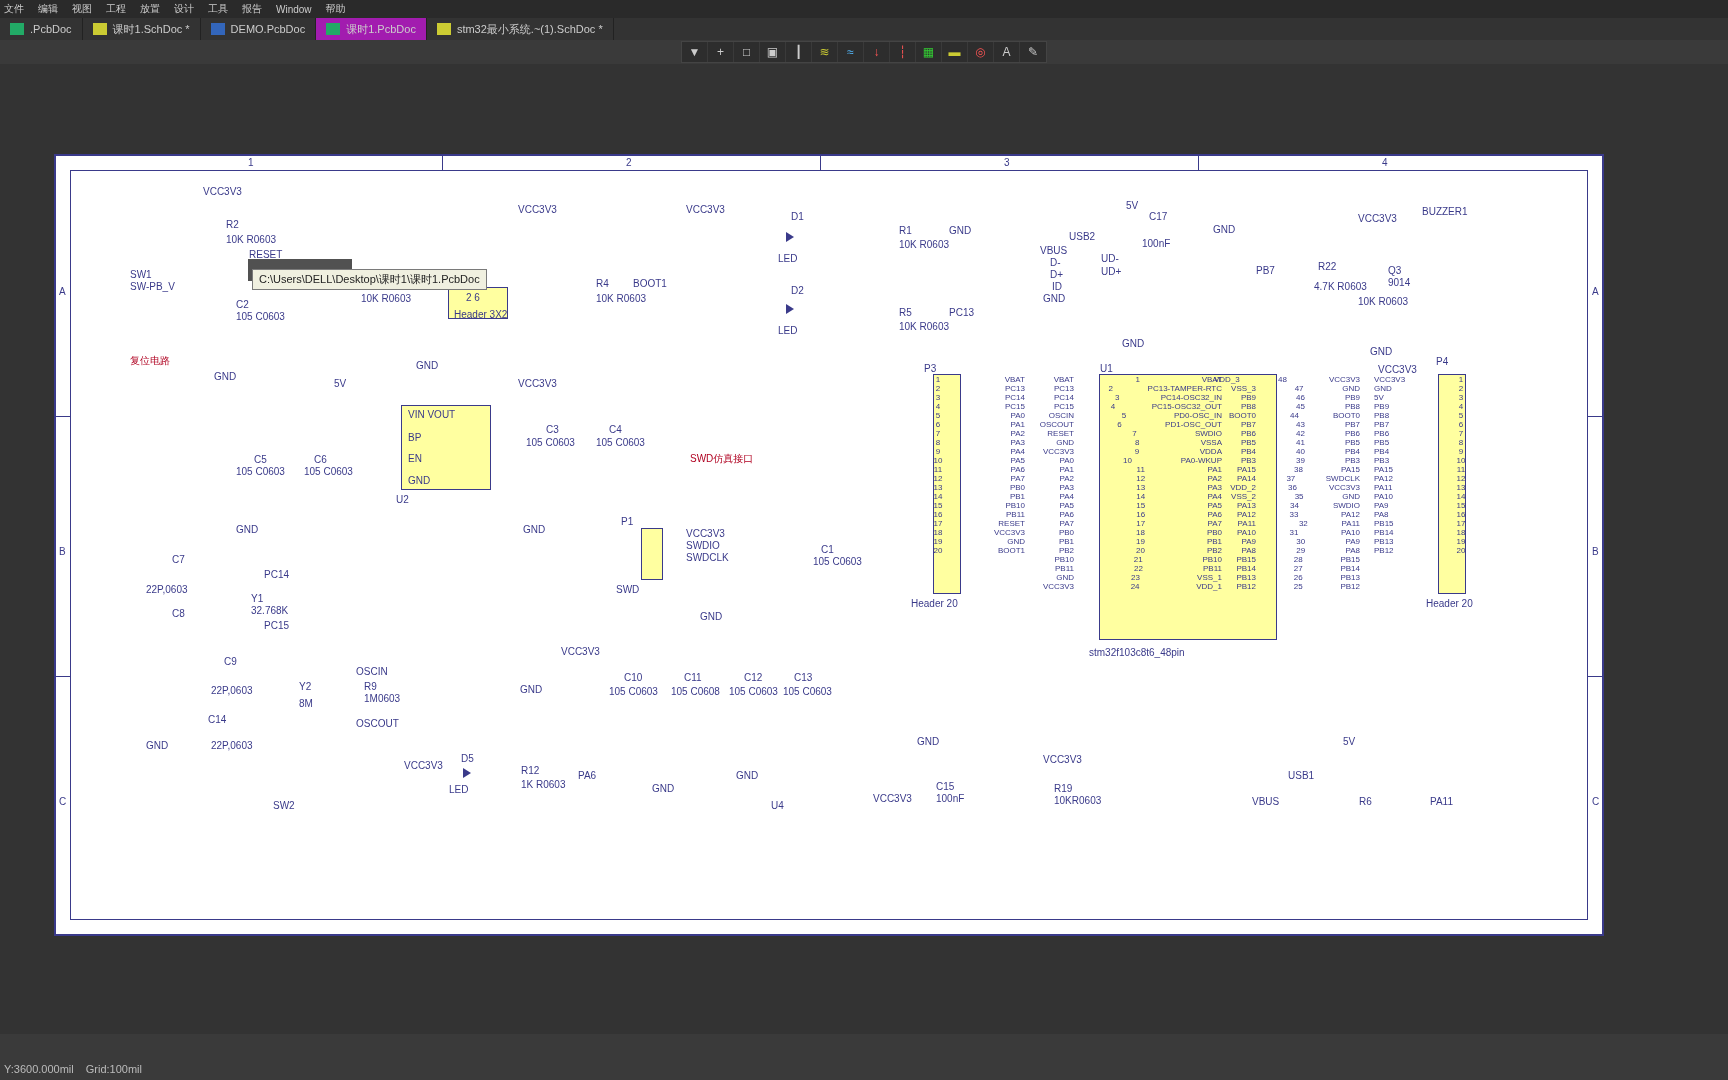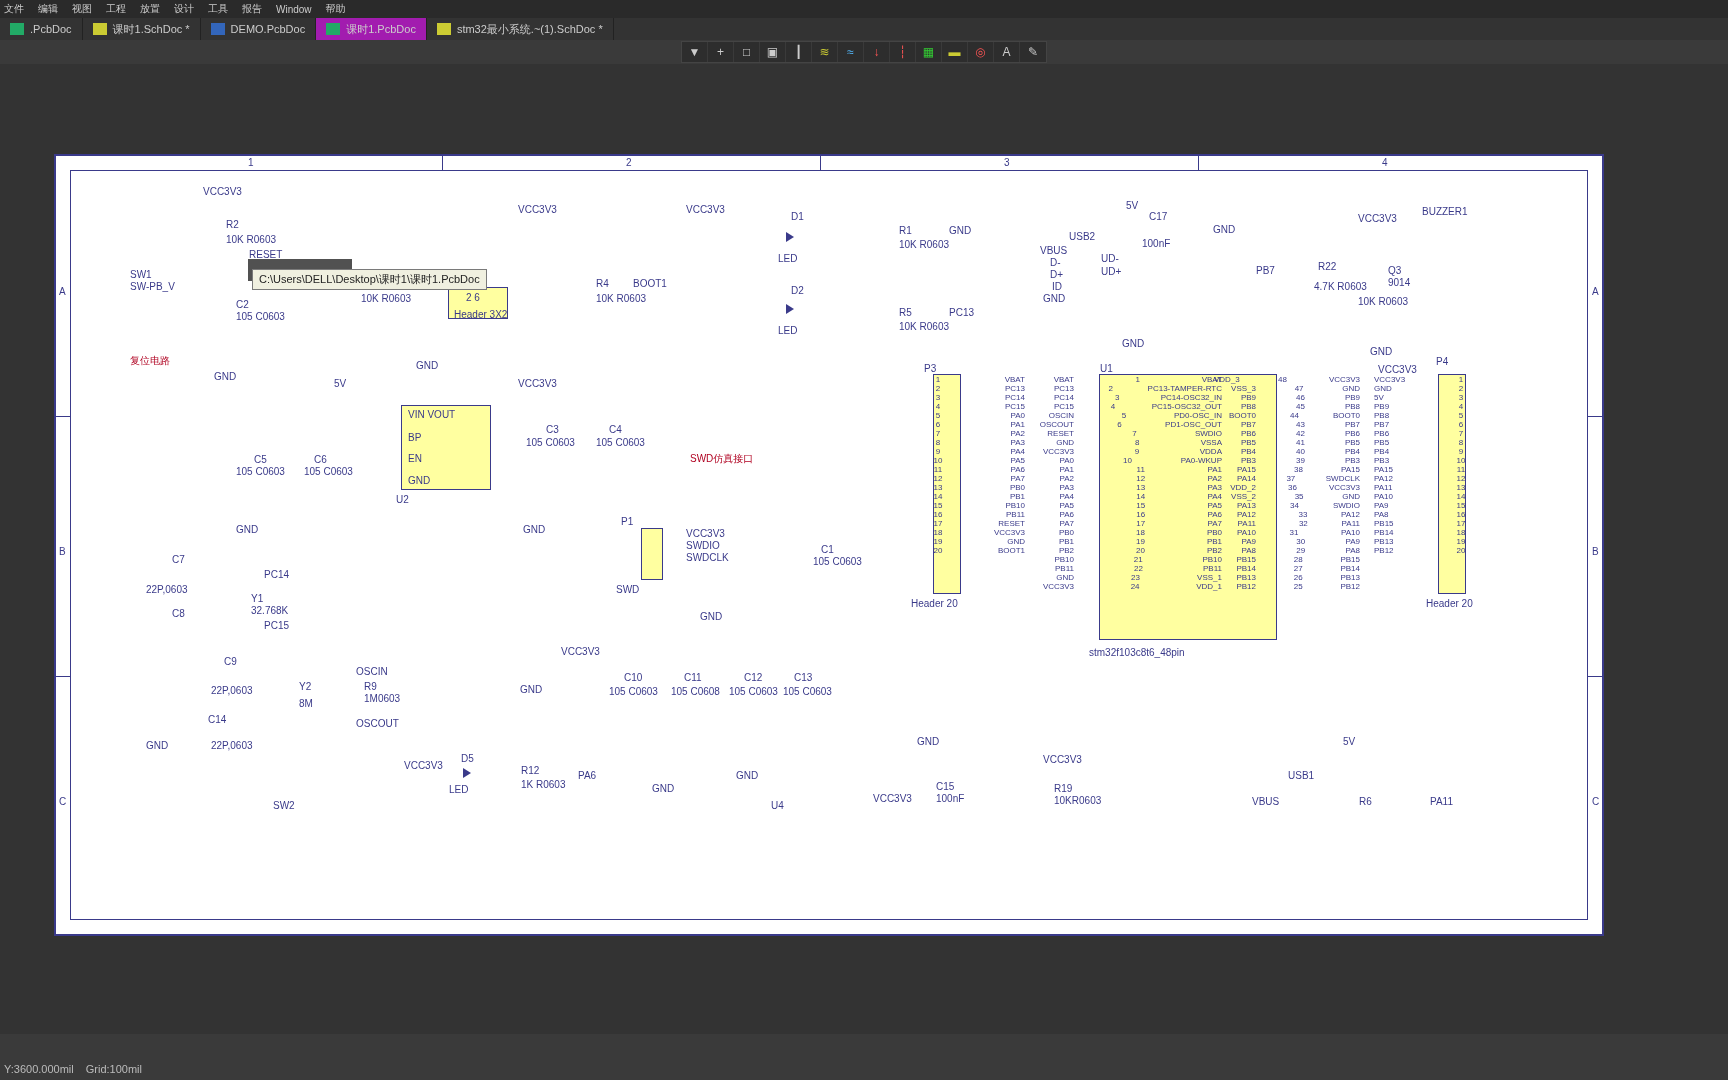--- a/index.html
+++ b/index.html
@@ -664,21 +664,21 @@
           <span style="width:18px;text-align:center">35</span>
           <span>GND</span>
         </div>
         <div class="pinrow">
           <span style="width:42px;text-align:right">PA13</span>
           <span style="width:18px;text-align:center">34</span>
           <span>SWDIO</span>
         </div>
         <div class="pinrow">
           <span style="width:42px;text-align:right">PA12</span>
-          <span style="width:18px;text-align:right">33</span>
+          <span style="width:18px;text-align:left">33</span>
           <span>PA12</span>
         </div>
         <div class="pinrow">
           <span style="width:42px;text-align:right">PA11</span>
           <span style="width:18px;text-align:right">32</span>
           <span>PA11</span>
         </div>
         <div class="pinrow">
           <span style="width:42px;text-align:right">PA10</span>
           <span style="width:18px;text-align:left">31</span>

